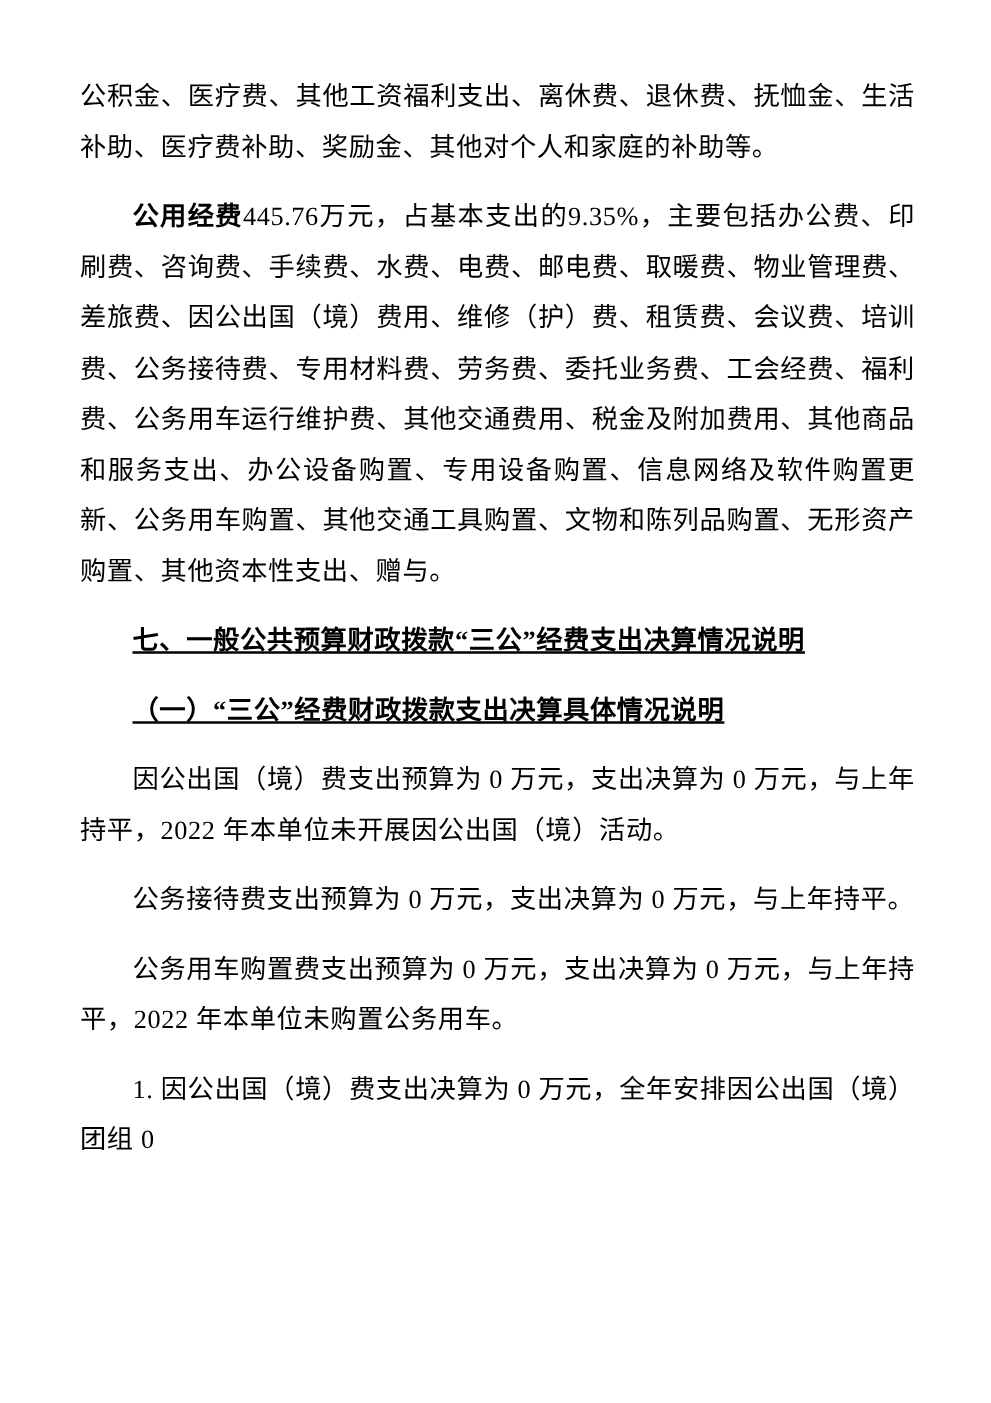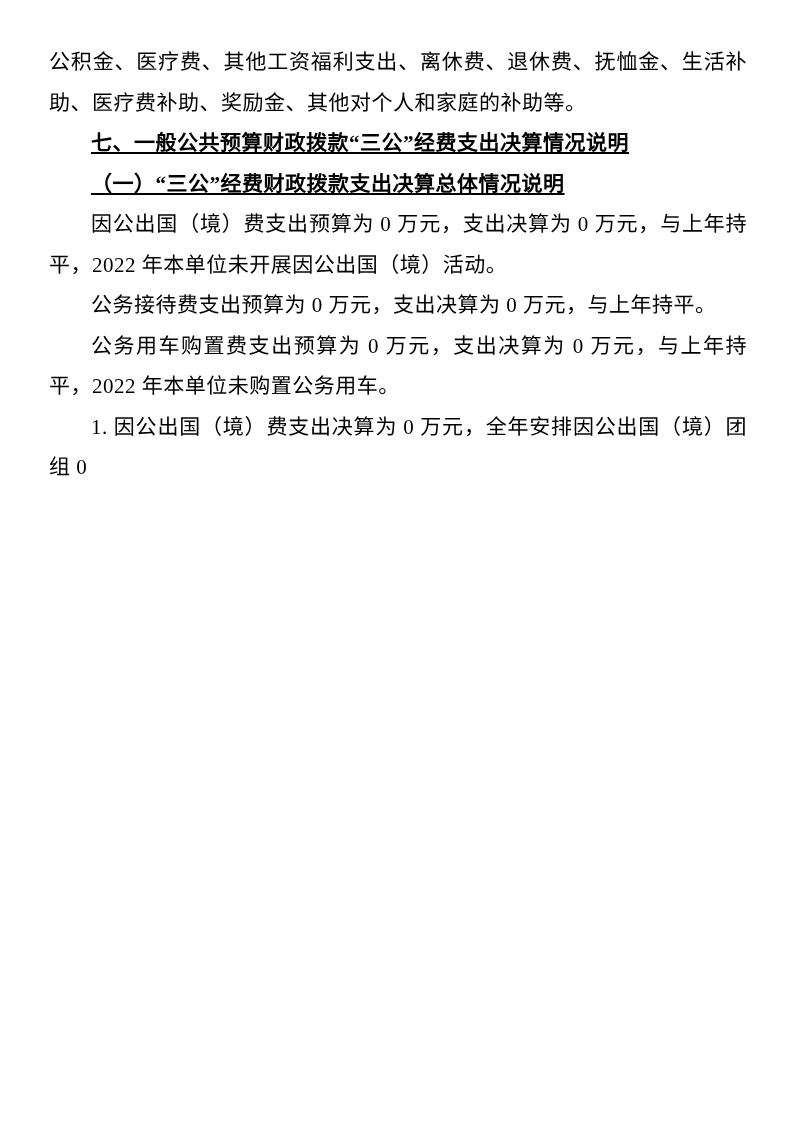--- a/index.html
+++ b/index.html
@@ -20,21 +20,21 @@
     position: absolute;
     left: 49px;
     top: 42px;
     width: 698px;
     font-size: 21px;
     line-height: 40.5px;
     text-align: justify;
     letter-spacing: 0.5px;
   }
   p.para {
-    margin: 0;
+    margin: 15px;
     padding: 0;
   }
   p.para.indent {
     text-indent: 2em;
   }
   p.para.heading1,
   p.para.heading2 {
     font-weight: bold;
     text-decoration: underline;
   }
@@ -44,20 +44,21 @@
   span.run, b.run-bold {
     white-space: pre-wrap;
   }
 </style>
 </head>
 <body>
 
 <div class="page">
   <div class="doc-body">
       <p class="para body"><span class="run">公积金、医疗费、其他工资福利支出、离休费、退休费、抚恤金、生活补助、医疗费补助、奖励金、其他对个人和家庭的补助等。</span></p>
+      <p class="para body indent"><b class="run-bold">公用经费</b><span class="run">445.76万元，占基本支出的9.35%，主要包括办公费、印刷费、咨询费、手续费、水费、电费、邮电费、取暖费、物业管理费、差旅费、因公出国（境）费用、维修（护）费、租赁费、会议费、培训费、公务接待费、专用材料费、劳务费、委托业务费、工会经费、福利费、公务用车运行维护费、其他交通费用、税金及附加费用、其他商品和服务支出、办公设备购置、专用设备购置、信息网络及软件购置更新、公务用车购置、其他交通工具购置、文物和陈列品购置、无形资产购置、其他资本性支出、赠与。</span></p>
       <p class="para heading1 indent"><b class="run-bold">七、一般公共预算财政拨款“三公”经费支出决算情况说明</b></p>
-      <p class="para heading2 indent"><b class="run-bold">（一）“三公”经费财政拨款支出决算总体情况说明</b></p>
+      <p class="para heading2 indent"><b class="run-bold">（一）“三公”经费财政拨款支出决算具体情况说明</b></p>
       <p class="para body indent"><span class="run">因公出国（境）费支出预算为 0 万元，支出决算为 0 万元，与上年持平，2022 年本单位未开展因公出国（境）活动。</span></p>
       <p class="para body indent"><span class="run">公务接待费支出预算为 0 万元，支出决算为 0 万元，与上年持平。</span></p>
       <p class="para body indent"><span class="run">公务用车购置费支出预算为 0 万元，支出决算为 0 万元，与上年持平，2022 年本单位未购置公务用车。</span></p>
       <p class="para body indent"><span class="run">1. 因公出国（境）费支出决算为 0 万元，全年安排因公出国（境）团组 0</span></p>
     </div>
 </div>
 
 </body></html>

